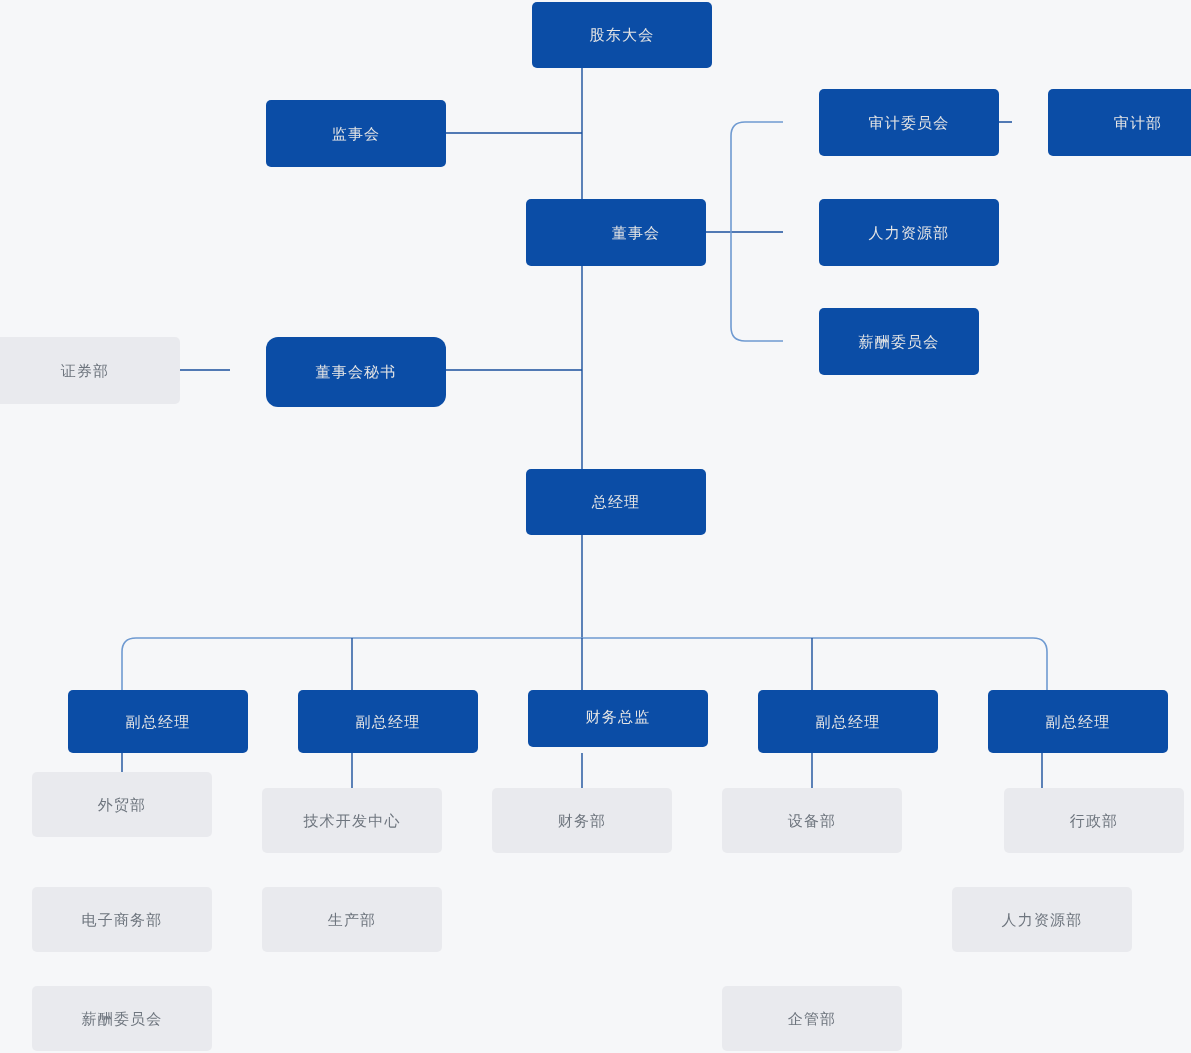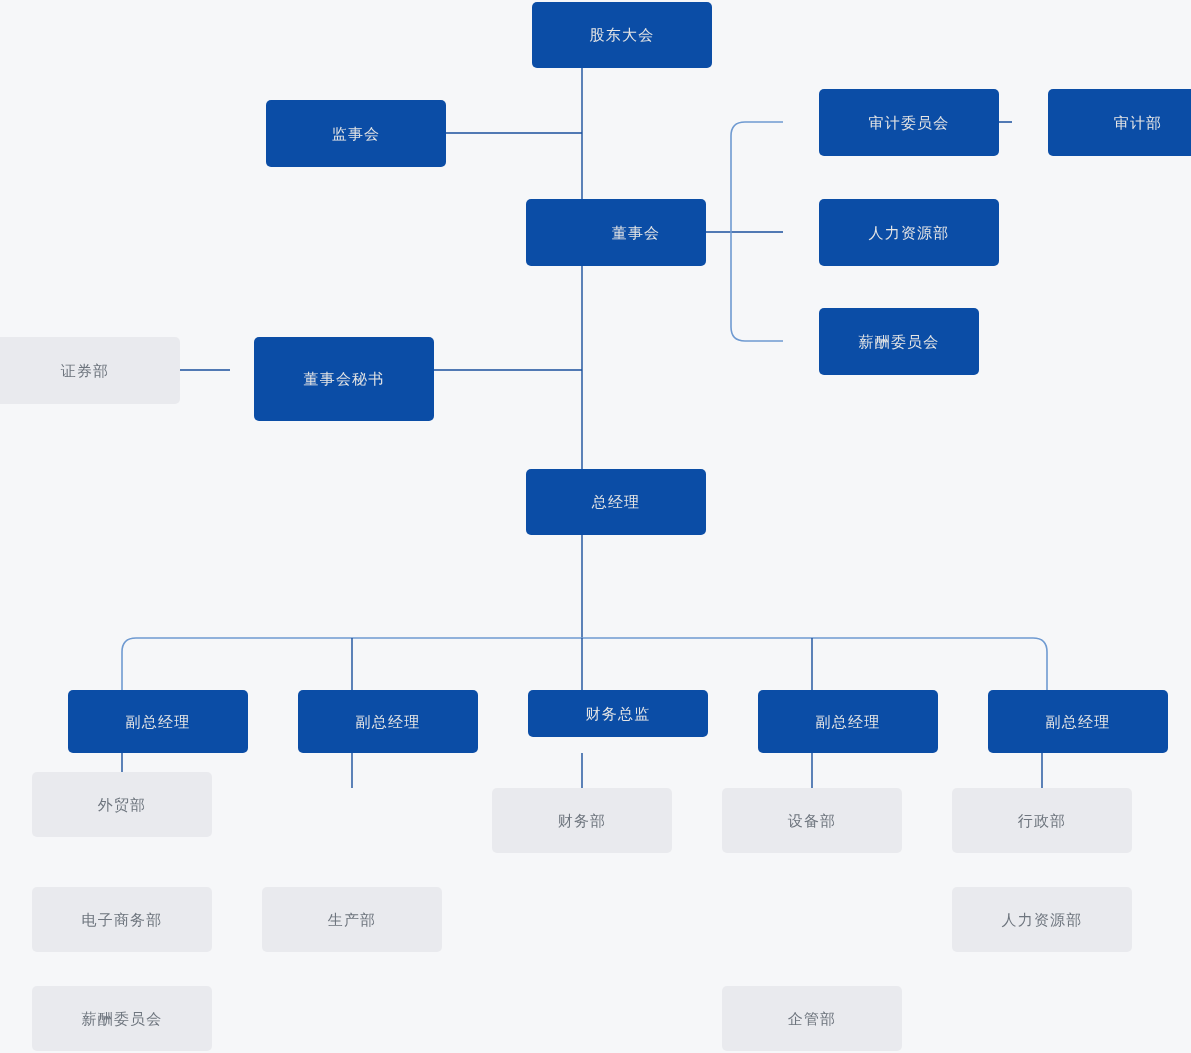--- a/index.html
+++ b/index.html
@@ -92,61 +92,64 @@
     </div>
     <div class="node blue" style="left: 783px; top: 199px; width: 180px; height: 67px;">
       <span class="lbl">人力资源部</span>
     </div>
     <div class="node blue" style="left: 783px; top: 308px; width: 160px; height: 67px;">
       <span class="lbl">薪酬委员会</span>
     </div>
     <div class="node gray" style="left: -10px; top: 337px; width: 190px; height: 67px;">
       <span class="lbl">证券部</span>
     </div>
-    <div class="node blue" style="left: 218px; top: 337px; width: 180px; height: 84px;">
+    <div class="node blue" style="left: 230px; top: 337px; width: 180px; height: 70px; border-radius: 12px;">
       <span class="lbl">董事会秘书</span>
     </div>
     <div class="node blue" style="left: 490px; top: 469px; width: 180px; height: 66px;">
       <span class="lbl">总经理</span>
     </div>
     <div class="node blue" style="left: 32px; top: 690px; width: 180px; height: 63px;">
       <span class="lbl">副总经理</span>
     </div>
     <div class="node blue" style="left: 262px; top: 690px; width: 180px; height: 63px;">
       <span class="lbl">副总经理</span>
     </div>
-    <div class="node blue" style="left: 492px; top: 690px; width: 180px; height: 47px;">
+    <div class="node blue" style="left: 492px; top: 690px; width: 180px; height: 57px; font-family: Liberation Mono, monospace;">
       <span class="lbl">财务总监</span>
     </div>
     <div class="node blue" style="left: 722px; top: 690px; width: 180px; height: 63px;">
       <span class="lbl">副总经理</span>
     </div>
     <div class="node blue" style="left: 952px; top: 690px; width: 180px; height: 63px;">
       <span class="lbl">副总经理</span>
     </div>
     <div class="node gray" style="left: 32px; top: 772px; width: 180px; height: 65px;">
       <span class="lbl">外贸部</span>
     </div>
     <div class="node gray" style="left: 32px; top: 887px; width: 180px; height: 65px;">
       <span class="lbl">电子商务部</span>
     </div>
     <div class="node gray" style="left: 32px; top: 986px; width: 180px; height: 65px;">
       <span class="lbl">薪酬委员会</span>
     </div>
+    <div class="node gray" style="left: 262px; top: 788px; width: 180px; height: 65px;">
+      <span class="lbl">技术开发中心</span>
+    </div>
     <div class="node gray" style="left: 262px; top: 887px; width: 180px; height: 65px; align-items: center;">
       <span class="lbl">生产部</span>
     </div>
     <div class="node gray" style="left: 492px; top: 788px; width: 180px; height: 65px;">
       <span class="lbl">财务部</span>
     </div>
     <div class="node gray" style="left: 722px; top: 788px; width: 180px; height: 65px;">
       <span class="lbl">设备部</span>
     </div>
     <div class="node gray" style="left: 722px; top: 986px; width: 180px; height: 65px;">
       <span class="lbl">企管部</span>
     </div>
-    <div class="node gray" style="left: 952px; top: 788px; width: 180px; height: 65px;">
+    <div class="node gray" style="left: 1004px; top: 788px; width: 180px; height: 65px;">
       <span class="lbl">行政部</span>
     </div>
     <div class="node gray" style="left: 952px; top: 887px; width: 180px; height: 65px;">
       <span class="lbl">人力资源部</span>
     </div>
   </div>
 
 </body></html>

